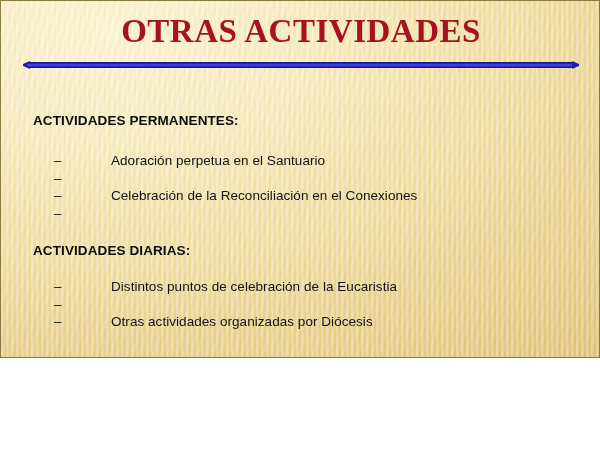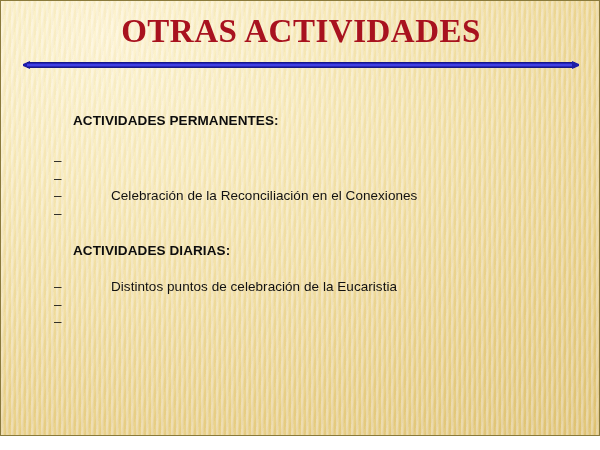--- a/index.html
+++ b/index.html
@@ -4,21 +4,21 @@
 <style>
   html, body {
     margin: 0;
     padding: 0;
     background: #ffffff;
   }
 
   #slide {
     position: relative;
     width: 600px;
-    height: 436px;
+    height: 358px;
     overflow: hidden;
     box-sizing: border-box;
     border: 1px solid #8a7a3c;
     font-family: "Liberation Sans", sans-serif;
     
     background-color: #efdca4;
     background-image:
       
       repeating-linear-gradient(
         to right,
@@ -111,21 +111,20 @@
 
   
   .section-head {
     position: absolute;
     left: 32px;
     font-size: 13.5px;
     font-weight: bold;
     color: #0d0d0d;
     letter-spacing: .1px;
     white-space: nowrap;
-    margin-left: 40px;
   }
   .head-permanentes { top: 112px; }
   .head-diarias     { top: 242px; }
 
   .bullet-list {
     position: absolute;
     left: 0;
     width: 600px;
   }
   .list-permanentes { top: 151px; }
@@ -168,20 +167,21 @@
       <span class="rule-cap left"></span>
       <span class="rule-bar"></span>
       <span class="rule-cap right"></span>
     </div>
 
     <div class="section-head head-permanentes">ACTIVIDADES PERMANENTES:</div>
 
     <div class="bullet-list list-permanentes">
       <div class="bullet-row">
         <span class="bullet-dash">–</span>
+        <span class="bullet-text">Adoración perpetua en el Santuario</span>
       </div>
       <div class="bullet-row">
         <span class="bullet-dash">–</span>
       </div>
       <div class="bullet-row">
         <span class="bullet-dash">–</span>
         <span class="bullet-text">Celebración de la Reconciliación en el Conexiones</span>
       </div>
       <div class="bullet-row">
         <span class="bullet-dash">–</span>
@@ -193,17 +193,18 @@
     <div class="bullet-list list-diarias">
       <div class="bullet-row">
         <span class="bullet-dash">–</span>
         <span class="bullet-text">Distintos puntos de celebración de la Eucaristia</span>
       </div>
       <div class="bullet-row">
         <span class="bullet-dash">–</span>
       </div>
       <div class="bullet-row">
         <span class="bullet-dash">–</span>
+        <span class="bullet-text">Otras actividades organizadas por Diócesis</span>
       </div>
     </div>
 
   </div>
 </div>
 
 </body></html>

